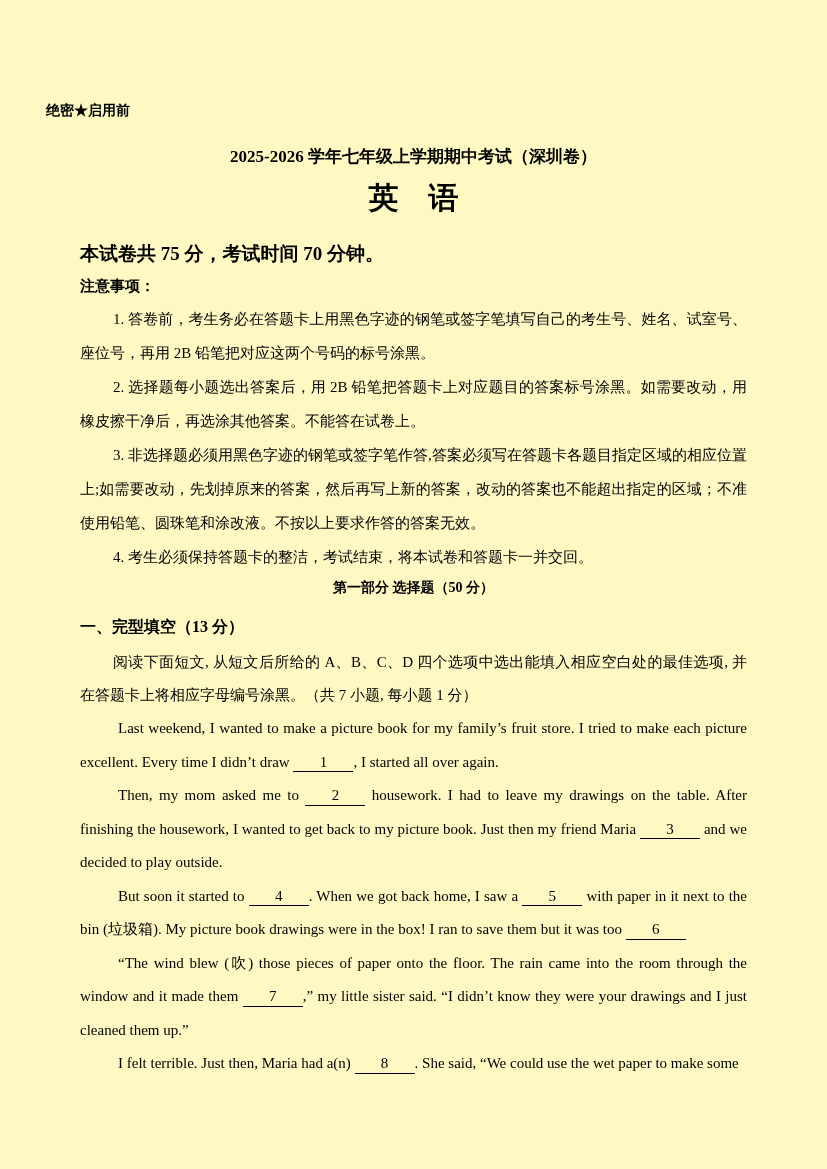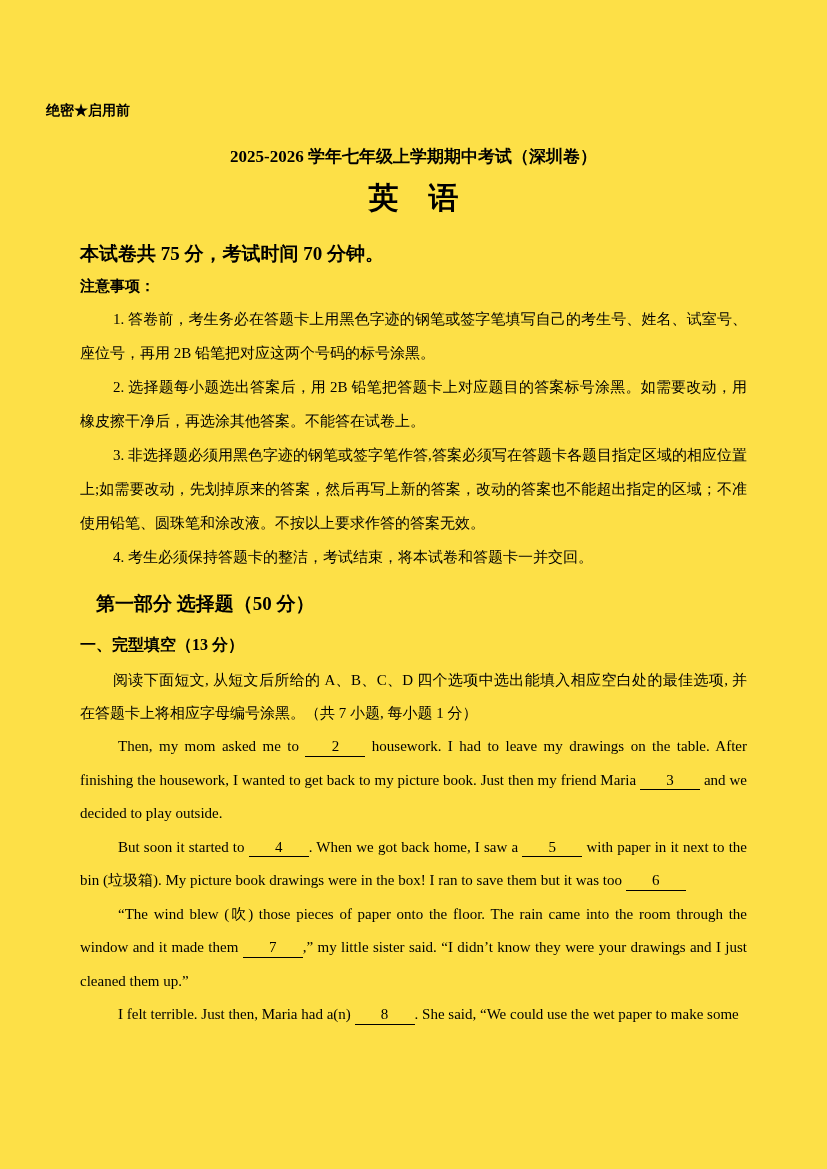--- a/index.html
+++ b/index.html
@@ -1,21 +1,21 @@
 <!DOCTYPE html>
 <html lang="zh"><head>
 <meta charset="utf-8">
 <style>
   html, body { margin: 0; padding: 0; background: #ffffff; }
   .page {
     position: relative;
     width: 827px;
     height: 1169px;
     margin: 0 auto;
-    background: #fde047;
+    background: #fef9c3;
     color: #000000;
     box-sizing: border-box;
     padding: 102px 80px 8px 80px;
     font-family: "Liberation Serif", "DejaVu Serif", serif;
     overflow: hidden;
   }
   .classification {
     font-size: 14px;
     line-height: 18px;
     margin: 0 0 0 -34px;
@@ -49,24 +49,25 @@
   }
   .notice-list { margin: 6px 0 0 0; }
   .notice-item {
     font-size: 15px;
     line-height: 34px;
     margin: 0;
     text-indent: 2.2em;
     text-align: justify;
   }
   .part-heading {
-    font-size: 19px;
+    font-size: 14px;
     font-weight: bold;
+    text-align: center;
     line-height: 28px;
-    margin: 16px;
+    margin: 0;
   }
   .section-heading {
     font-size: 16px;
     font-weight: bold;
     line-height: 22px;
     margin: 14px 0 0 0;
   }
   .cn-instructions {
     font-size: 15px;
     line-height: 33px;
@@ -112,18 +113,19 @@
     <p class="notice-item">3. 非选择题必须用黑色字迹的钢笔或签字笔作答,答案必须写在答题卡各题目指定区域的相应位置上;如需要改动，先划掉原来的答案，然后再写上新的答案，改动的答案也不能超出指定的区域；不准使用铅笔、圆珠笔和涂改液。不按以上要求作答的答案无效。</p>
     <p class="notice-item">4. 考生必须保持答题卡的整洁，考试结束，将本试卷和答题卡一并交回。</p>
   </div>
 
   <h3 class="part-heading">第一部分 选择题（50 分）</h3>
 
   <h4 class="section-heading">一、完型填空（13 分）</h4>
 
   <p class="cn-instructions">阅读下面短文, 从短文后所给的 A、B、C、D 四个选项中选出能填入相应空白处的最佳选项, 并在答题卡上将相应字母编号涂黑。（共 7 小题, 每小题 1 分）</p>
 
+  <p class="en-paragraph">Last weekend, I wanted to make a picture book for my family’s fruit store. I tried to make each picture excellent. Every time I didn’t draw <span class="blank">1</span>, I started all over again.</p>
   <p class="en-paragraph">Then, my mom asked me to <span class="blank">2</span> housework. I had to leave my drawings on the table. After finishing the housework, I wanted to get back to my picture book. Just then my friend Maria <span class="blank">3</span> and we decided to play outside.</p>
   <p class="en-paragraph">But soon it started to <span class="blank">4</span>. When we got back home, I saw a <span class="blank">5</span> with paper in it next to the bin (垃圾箱). My picture book drawings were in the box! I ran to save them but it was too <span class="blank">6</span></p>
   <p class="en-paragraph">“The wind blew (吹) those pieces of paper onto the floor. The rain came into the room through the window and it made them <span class="blank">7</span>,” my little sister said. “I didn’t know they were your drawings and I just cleaned them up.”</p>
   <p class="en-paragraph">I felt terrible. Just then, Maria had a(n) <span class="blank">8</span>. She said, “We could use the wet paper to make some</p>
 
 </div>
 
 </body></html>

